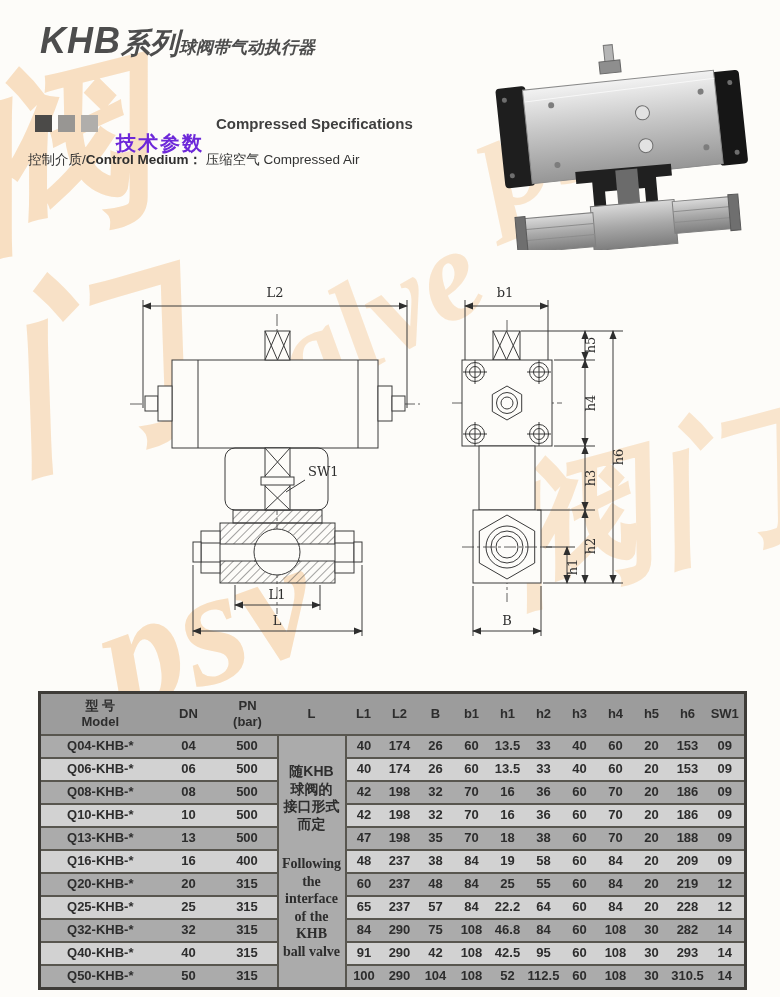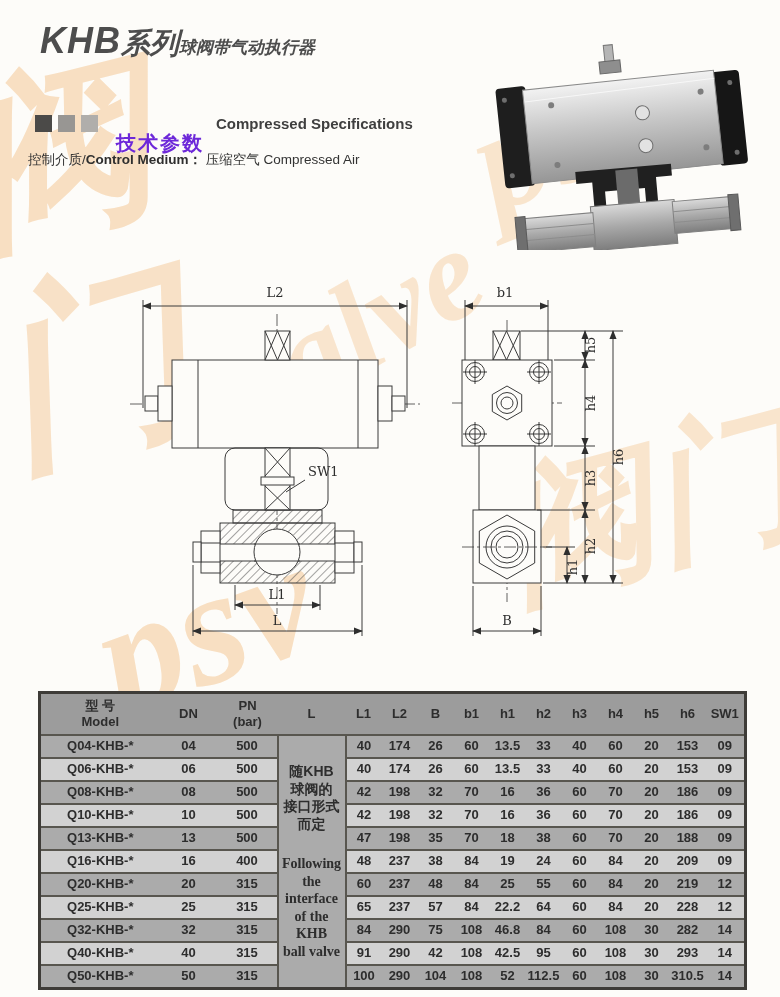--- a/index.html
+++ b/index.html
@@ -402,21 +402,21 @@
         </tr>
         <tr class="light">
           <td>Q16-KHB-*</td>
           <td>16</td>
           <td>400</td>
           <td>48</td>
           <td>237</td>
           <td>38</td>
           <td>84</td>
           <td>19</td>
-          <td>24</td>
+          <td>58</td>
           <td>60</td>
           <td>84</td>
           <td>20</td>
           <td>209</td>
           <td>09</td>
         </tr>
         <tr class="dark">
           <td>Q20-KHB-*</td>
           <td>20</td>
           <td>315</td>

